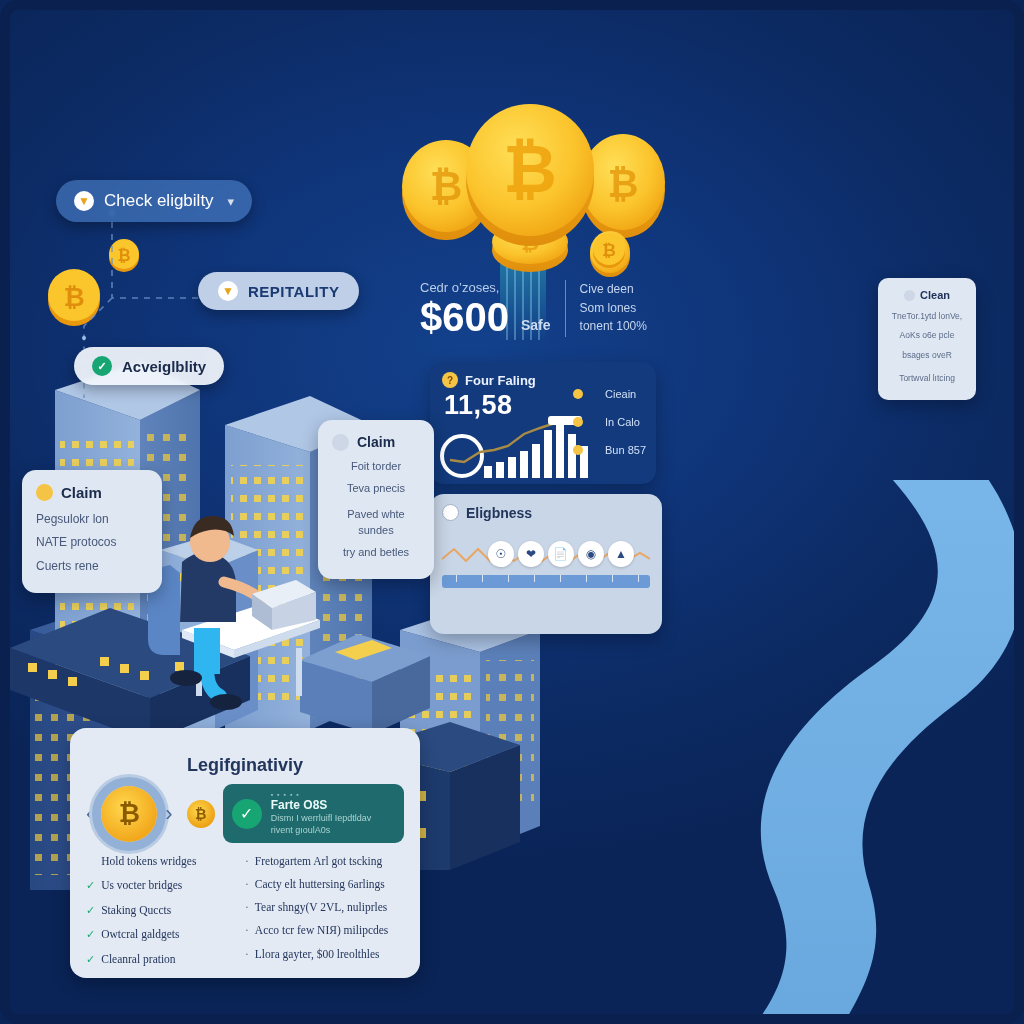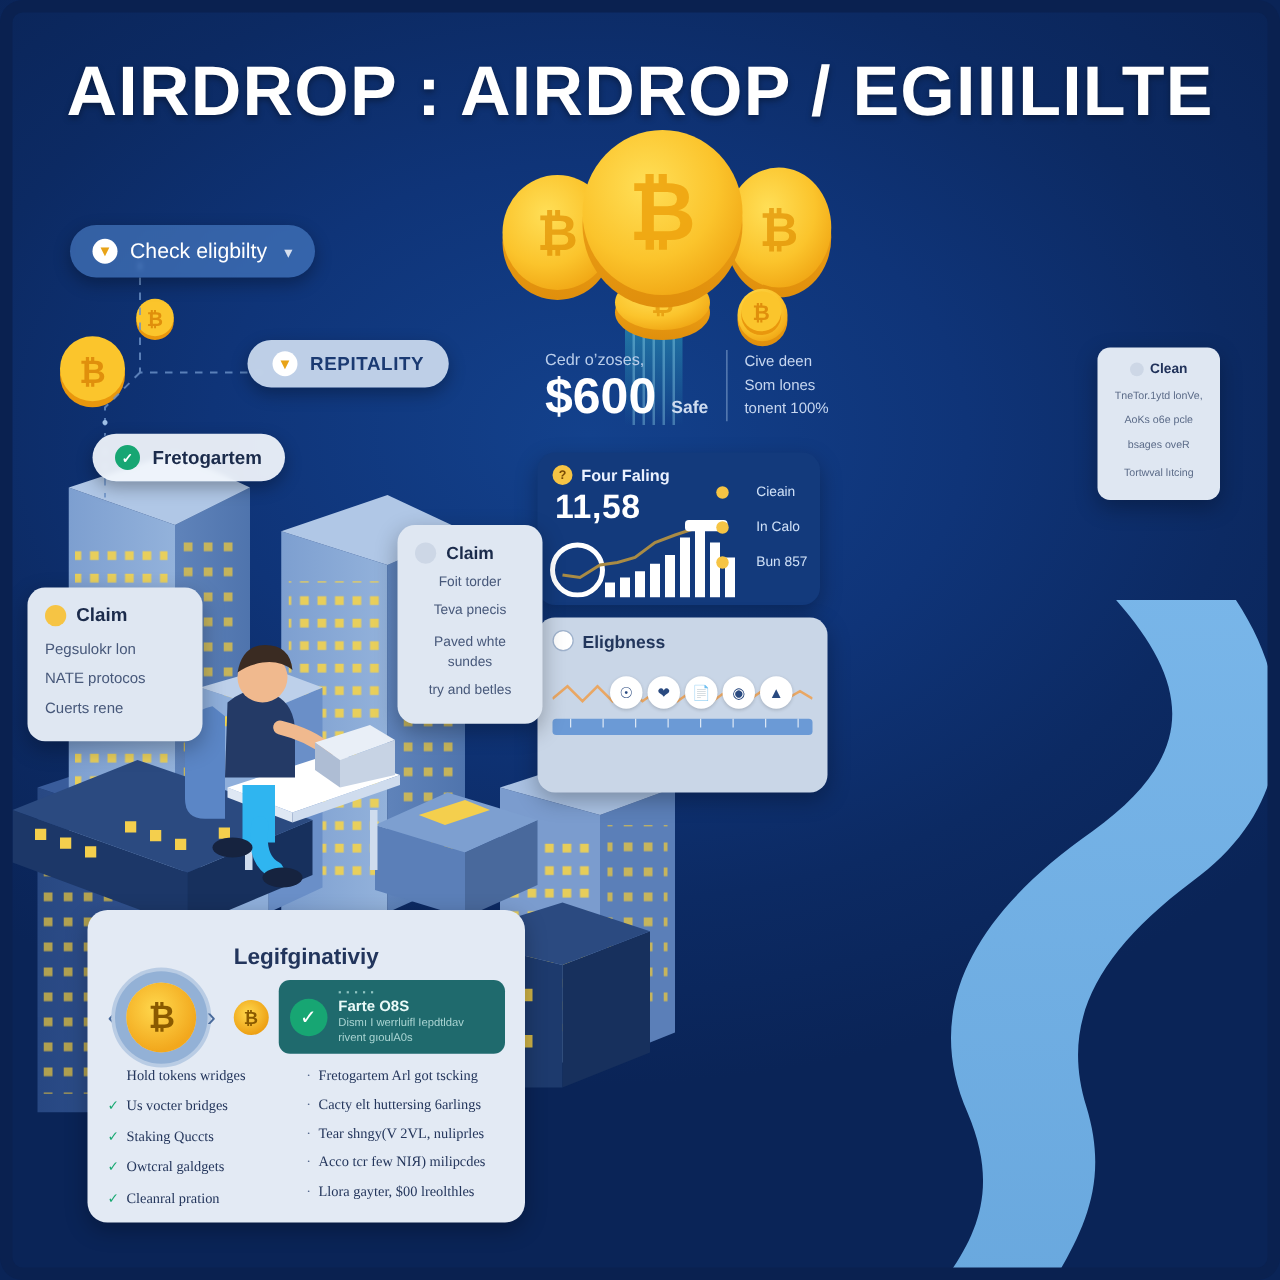--- a/index.html
+++ b/index.html
@@ -85,21 +85,21 @@
     font-size:15px;font-weight:bold;margin-bottom:7px;color:#1b2b4b;
   }
   .mini .hd .bubble{
     width:17px;height:17px;border-radius:50%;background:#f6c444;flex:0 0 auto;
   }
   .mini .hd .bubble.grey{background:#cdd7e6;}
   .mini p{margin:0 0 6px 0;color:#47587a;}
   .mini p.c{text-align:center;}
 
   
-  .statblock{position:absolute;left:436px;top:280px;width:250px;z-index:36;color:#fff;display:flex;}
+  .statblock{position:absolute;left:420px;top:280px;width:250px;z-index:36;color:#fff;display:flex;}
   .statblock .lbl{font-size:13px;color:#b9cdea;margin-bottom:2px;}
   .statblock .big{font-size:40px;font-weight:bold;line-height:1;color:#fff;}
   .statblock .safe{font-size:14px;color:#cfdcf0;margin-left:12px;align-self:flex-end;padding-bottom:4px;font-weight:bold;}
   .statblock .sep{width:1px;background:rgba(190,215,245,.5);margin:0 14px;}
   .statblock .right{font-size:12px;color:#c6d6ef;line-height:1.55;}
 
   
   .chartcard{left:430px;top:362px;width:226px;height:122px;padding:10px 12px;box-sizing:border-box;}
   .chartcard .hd{display:flex;align-items:center;gap:7px;font-size:13px;font-weight:bold;color:#eaf1ff;}
   .chartcard .val{font-size:27px;font-weight:bold;color:#fff;margin:2px 0 0 2px;letter-spacing:.5px;}
@@ -387,36 +387,35 @@
   </svg>
 
   <svg class="dashes" viewBox="0 0 340 220">
     <g stroke="#6d93c9" stroke-width="1.6" fill="none" stroke-dasharray="6 6" opacity=".8">
       <path d="M62,8 L62,108 L160,108"></path>
       <path d="M62,108 L34,136 L34,208"></path>
     </g>
     <circle cx="34" cy="148" r="2" fill="#9fc0e6"></circle>
   </svg>
 
-  <div class="title">AIRDROP : AIRDROP / EGIIILILTE</div>
 
   <div class="pill" style="left:56px;top:180px;width:160px;">
     <span class="dot-icon white">▼</span>
     <span>Check eligbilty</span>
     <span class="chev">▾</span>
   </div>
 
   <div class="pill" style="left:198px;top:272px;padding:9px 20px;background:rgba(205,220,240,.92);">
     <span class="dot-icon white">▼</span>
     <span style="color:#1b3a72;font-weight:bold;font-size:15px;letter-spacing:.5px;">REPITALITY</span>
   </div>
 
   <div class="pill softwhite" style="left:74px;top:347px;padding:9px 18px;">
     <span class="dot-icon green">✓</span>
-    <span style="font-size:15px;color:#1b2b4b;">Fretogartem</span>
+    <span style="font-size:15px;color:#1b2b4b;">Acveiglblity</span>
   </div>
 
   <div class="statblock">
     <div>
       <div class="lbl">Cedr o’zoses,</div>
       <div style="display:flex;align-items:flex-end;text-align:center;">
         <div class="big">$600</div>
         <div class="safe">Safe</div>
       </div>
     </div>

